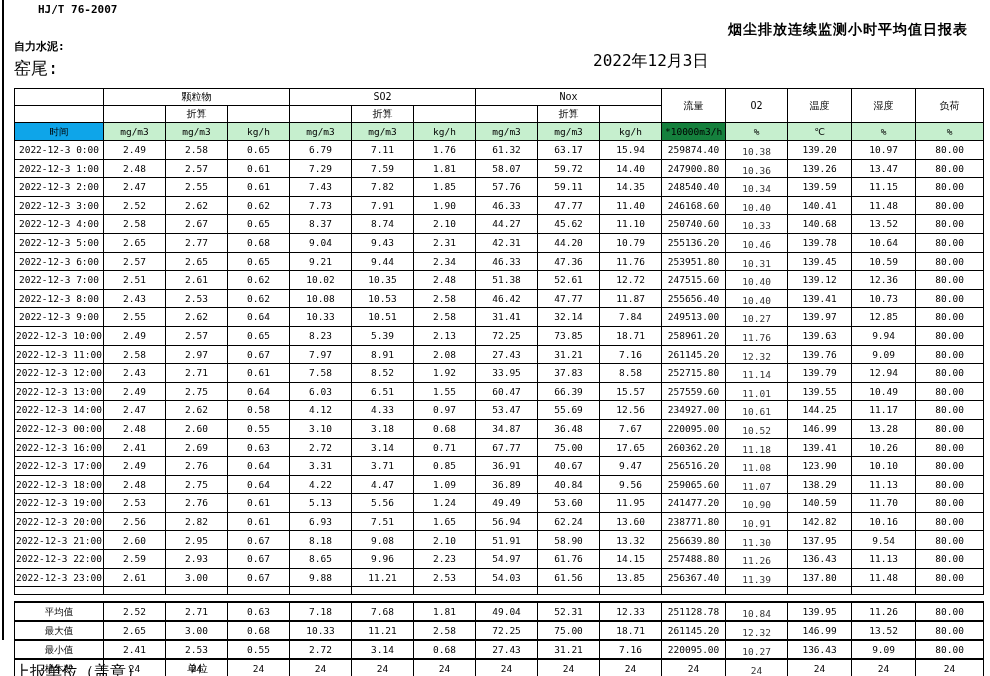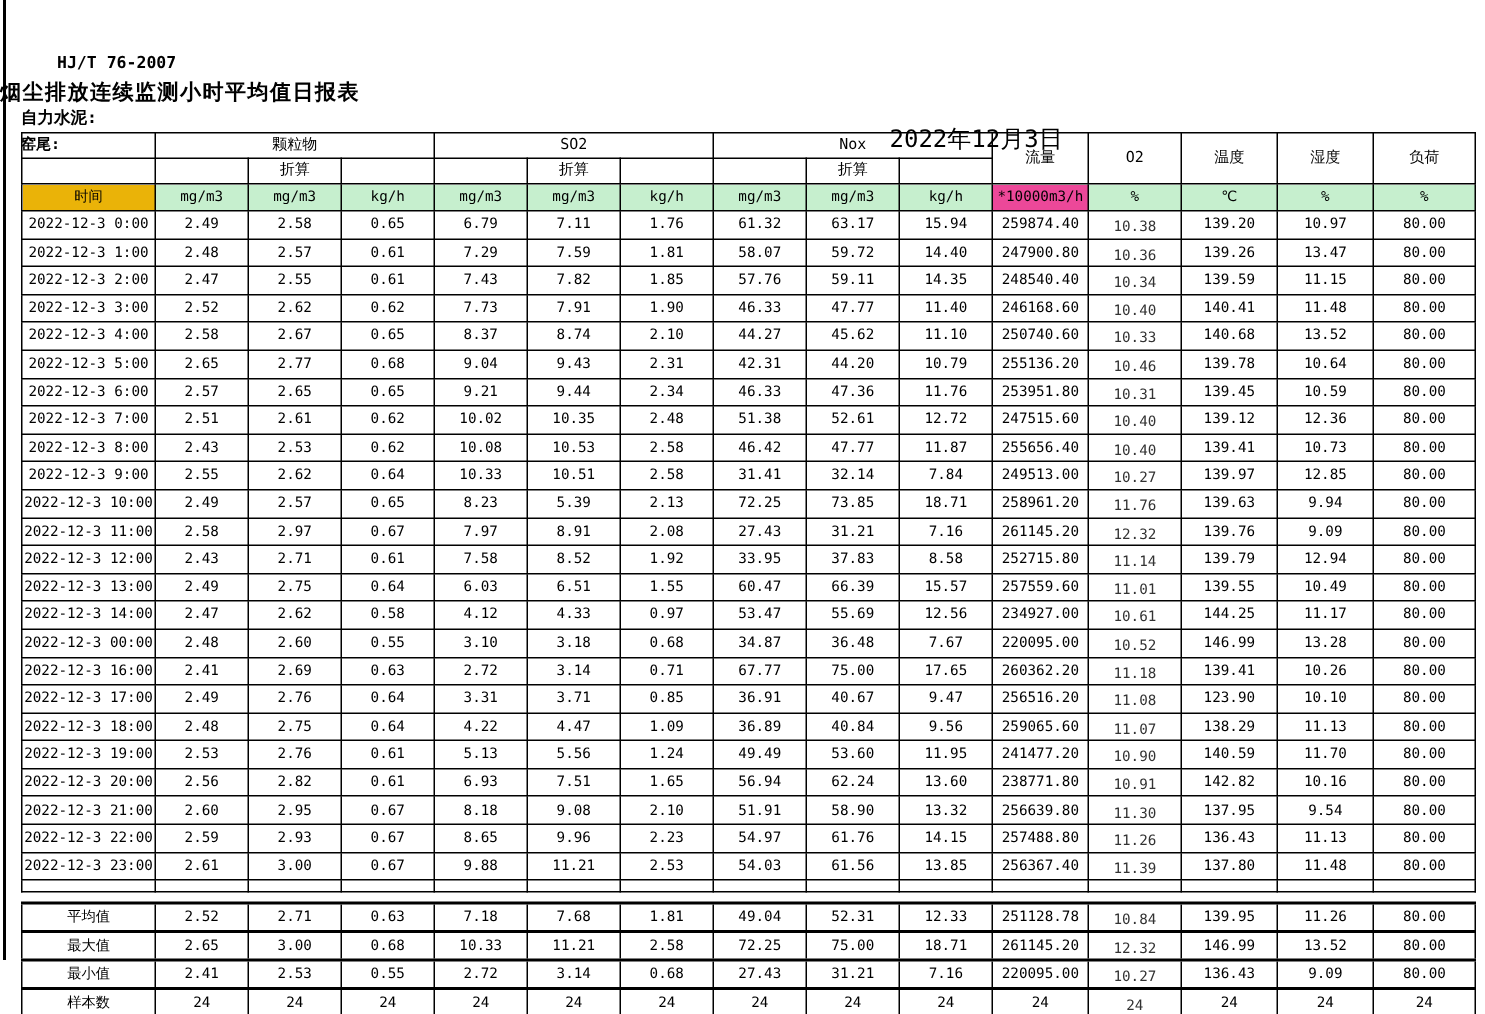--- a/index.html
+++ b/index.html
@@ -4,32 +4,32 @@
 <style>
   html, body {
     margin: 0; padding: 0;
     width: 990px; height: 676px;
     background: #ffffff;
     font-family: "DejaVu Sans Mono", "DejaVu Sans", monospace;
     color: #000;
     position: relative;
     overflow: hidden;
   }
-  .abs { position: absolute; margin-top: 32px; }
+  .abs { position: absolute; }
 
   #sheet-left-rule {
     position: absolute; left: 2px; top: 0;
     width: 2px; height: 640px; background: #000;
   }
 
   #std-code   { left: 38px;  top: 3px;  font-size: 11px; font-weight: bold; }
-  #rpt-title  { left: 0;  top: 21px; width: 968px; text-align: left;
+  #rpt-title  { left: 0;  top: 21px; width: 968px; text-align: right;
                 font-size: 14px; font-weight: bold; letter-spacing: 1px; }
   #company    { left: 14px; top: 39px; font-size: 11px; font-weight: bold; }
-  #site       { left: 14px; top: 57px; font-size: 10px; font-weight: bold; }
+  #site       { left: 14px; top: 57px; font-size: 17px; font-weight: normal; }
   #rpt-date   { left: 593px; top: 51px; font-size: 16px; }
 
   table#report {
     position: absolute; left: 14px; top: 88px;
     border-collapse: collapse; table-layout: fixed;
     width: 969px;
   }
   #report td {
     border: 1px solid #000;
     text-align: center;
@@ -99,31 +99,31 @@
       <td>折算</td>
       <td></td>
       <td></td>
       <td>折算</td>
       <td></td>
       <td></td>
       <td>折算</td>
       <td></td>
     </tr>
     <tr class="units-row">
-      <td style="background: #eab308;">时间</td>
+      <td style="background: #0ea5e9;">时间</td>
       <td style="background: rgb(198, 239, 206);">mg/m3</td>
       <td style="background: rgb(198, 239, 206);">mg/m3</td>
       <td style="background: rgb(198, 239, 206);">kg/h</td>
       <td style="background: rgb(198, 239, 206);">mg/m3</td>
       <td style="background: rgb(198, 239, 206);">mg/m3</td>
       <td style="background: rgb(198, 239, 206);">kg/h</td>
       <td style="background: rgb(198, 239, 206);">mg/m3</td>
       <td style="background: rgb(198, 239, 206);">mg/m3</td>
       <td style="background: rgb(198, 239, 206);">kg/h</td>
-      <td style="background: #ec4899;">*10000m3/h</td>
+      <td style="background: #15803d;">*10000m3/h</td>
       <td style="background: rgb(198, 239, 206);">%</td>
       <td style="background: rgb(198, 239, 206);">℃</td>
       <td style="background: rgb(198, 239, 206);">%</td>
       <td style="background: rgb(198, 239, 206);">%</td>
     </tr>
   </thead>
   <tbody>
       <tr class="data-row">
         <td>2022-12-3 0:00</td>
         <td>2.49</td>

